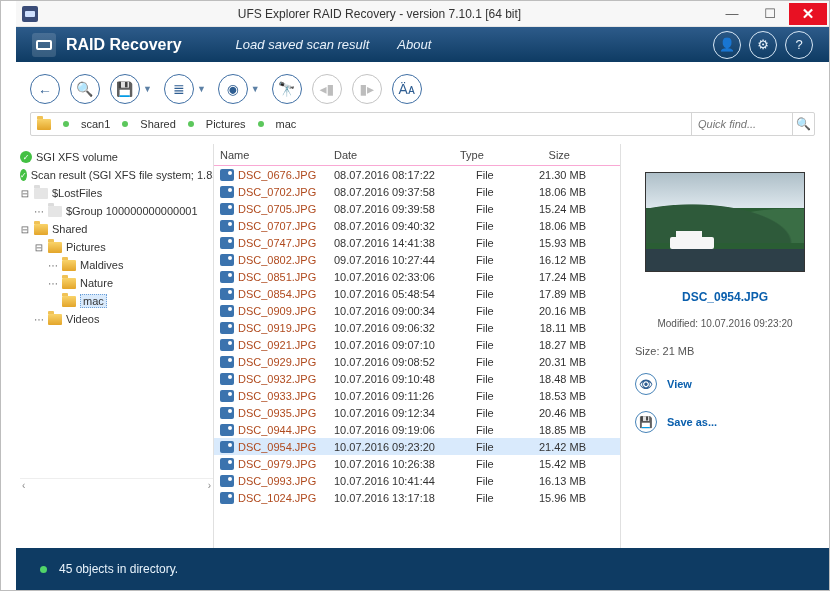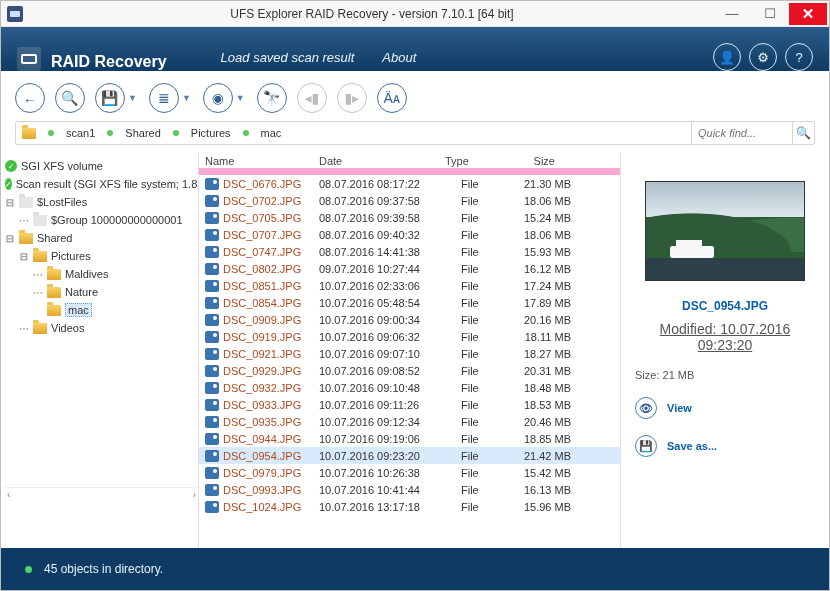--- a/index.html
+++ b/index.html
@@ -1,26 +1,26 @@
 <!DOCTYPE html>
 <html><head>
 <meta charset="utf-8">
 <style>
   * { box-sizing: border-box; margin: 0; padding: 0; font-family: "Segoe UI", Arial, sans-serif; }
   html, body { width: 830px; height: 591px; overflow: hidden; background:#fff; }
-  .window { width:830px; height:591px; border:1px solid #bdbdbd; display:flex; flex-direction:column; background:#fff; }
+  .window { width:830px; height:591px; border:1px solid #bdbdbd; display:flex; flex-direction:column; background:#fff;padding-left:15px; }
   
   .titlebar { height:26px; background:#f7f7f7; display:flex; align-items:center; padding:0 2px 0 6px; border-bottom:1px solid #e7e7e7; font-size:12px; color:#333; }
   .titlebar .app-icon { width:16px; height:16px; background:#3a4c78; margin-right:8px; border-radius:2px; position:relative; }
   .titlebar .app-icon::after { content:""; position:absolute; left:3px; top:5px; width:10px; height:6px; background:#cfe0ff; border-radius:1px; }
   .titlebar-title { flex:1; text-align:center; }
   .win-btn { width:38px; height:22px; display:flex; align-items:center; justify-content:center; color:#555; font-size:13px; }
   .win-close { background:#e81123; color:#fff; font-size:15px; font-weight:bold; }
   
-  .app-header { height:44px; background:linear-gradient(#2d5b8a,#0e3b63); display:flex; align-items:flex-end; padding:0 16px; color:#fff; }
+  .app-header { height:35px; background:linear-gradient(#2d5b8a,#0e3b63); display:flex; align-items:center; padding:0 16px; color:#fff; }
   .brand-icon { width:24px; height:24px; background:rgba(255,255,255,0.15); border-radius:3px; margin-right:10px; position:relative; }
   .brand-icon::before { content:""; position:absolute; left:4px; top:7px; width:16px; height:10px; border:2px solid #fff; border-radius:2px; box-sizing:border-box; }
   .brand-text { font-size:16px; font-weight:600; margin-right:40px; }
   .menu-item { font-size:13px; color:#e9f2fb; padding:6px 14px; cursor:pointer;font-style:italic; }
   .header-spacer { flex:1; }
   .hdr-btn { width:28px; height:28px; border:1.5px solid #d7e7f5; border-radius:50%; display:flex; align-items:center; justify-content:center; margin-left:8px; font-size:13px; color:#e7f2fb; cursor:pointer; }
   
   .toolbar-wrap { padding:12px 14px 8px 14px; background:#fff; }
   .toolbar { display:flex; align-items:center; gap:10px; }
   .t-btn { width:30px; height:30px; border:1.5px solid #3f6fa4; border-radius:50%; display:flex; align-items:center; justify-content:center; color:#2f5e92; background:#fff; font-size:14px; cursor:pointer; }
@@ -43,40 +43,40 @@
   .tree-item { display:flex; align-items:center; height:18px; gap:4px; white-space:nowrap; cursor:pointer; }
   .tree-item.selected .node-label { background:#d9eafc; border:1px dotted #6ca0d8; padding:0 2px; }
   .twisty { width:10px; text-align:center; color:#666; font-size:10px; cursor:pointer; }
   .spacer0{padding-left:0;} .spacer1{padding-left:14px;} .spacer2{padding-left:28px;}
   .check-ico { width:12px; height:12px; border-radius:50%; background:#43c043; color:#fff; font-size:8px; display:flex; align-items:center; justify-content:center; }
   .folder-muted { width:14px; height:11px; background:#e5e5e5; border-radius:1px; display:inline-block; position:relative; }
   .folder-muted::before { content:""; position:absolute; left:0; top:-3px; width:6px; height:3px; background:#dcdcdc; border-radius:1px 1px 0 0; }
   .tree-scrollbar { display:flex; align-items:center; justify-content:space-between; height:14px; border-top:1px solid #eee; padding:0 2px; color:#888; font-size:10px; }
   
   .files { flex:1; display:flex; flex-direction:column; border-right:1px solid #e0e0e0; overflow:hidden; }
-  .file-header { display:flex; align-items:center; height:22px; font-size:11px; color:#444; border-bottom:7px solid #f9a8d4; padding-right:14px; }
+  .file-header { display:flex; align-items:center; height:22px; font-size:11px; color:#444; border-bottom:1px solid #f9a8d4; padding-right:14px; }
   .col-name{ width:120px; padding-left:6px;} .col-date{ width:126px;} .col-type{ width:60px;} .col-size{ width:58px; text-align:right; padding-right:8px;}
   .file-rows { flex:1; overflow-y:scroll; font-size:11px; }
   .file-row { display:flex; align-items:center; height:17px; cursor:pointer; }
   .file-row.selected { background:#d9eafc; }
   .file-ico { width:14px; height:12px; background:#3b73ae; border-radius:2px; margin:0 4px 0 6px; display:inline-block; position:relative; }
   .file-ico::after { content:""; position:absolute; right:2px; top:2px; width:4px; height:4px; background:#fff; border-radius:50%; }
   .file-name { color:#b04a1e; width:96px; white-space:nowrap; overflow:hidden; }
   .file-date { width:142px; color:#333; }
   .file-type { width:60px; color:#333; }
   .file-size { width:58px; text-align:right; padding-right:8px; color:#333; }
   
   .preview { width:208px; padding:28px 14px 0 14px; font-size:11px; color:#333; }
   .preview-img { width:160px; height:100px; margin:0 auto 18px auto; border:1px solid #333; background:linear-gradient(#d9e7ef 0 36%, #2a5d34 36% 78%, #2d3f48 78% 100%); position:relative; overflow:hidden; }
   .mountain { position:absolute; left:-20px; top:10px; width:220px; height:60px; background:radial-gradient(ellipse at 30% 100%, #2e5a3a 45%, transparent 46%), radial-gradient(ellipse at 75% 100%, #3a6e45 40%, transparent 41%); }
   .boat { position:absolute; left:24px; bottom:22px; width:44px; height:12px; background:#f6f6f6; border-radius:2px; }
   .boat::before { content:""; position:absolute; left:6px; top:-6px; width:26px; height:6px; background:#f6f6f6; }
   .sky { position:absolute; inset:0; background:linear-gradient(#aebfc8, #dce6ec 35%, transparent 36%); }
   .preview-name { text-align:center; color:#0a5fad; font-weight:bold; font-size:12px; }
-  .preview-mod { text-align:center; color:#555; font-size:14px; margin-top:8px;text-decoration:underline; }
+  .preview-mod { text-align:center; color:#555; font-size:10px; margin-top:14px; }
   .preview-size { margin-top:16px; color:#555; }
   .preview-action { display:flex; align-items:center; gap:10px; margin-top:16px; color:#0a5fad; font-weight:600; cursor:pointer; }
   .pa-ico { width:22px; height:22px; border:1.5px solid #4683b8; border-radius:50%; display:flex; align-items:center; justify-content:center; color:#2f5e92; font-size:11px; }
   
   .statusbar { height:42px; background:#0e3b63; color:#e7f2fb; display:flex; align-items:center; padding:0 24px; font-size:12px; }
   .status-dot { width:7px; height:7px; background:#51d469; border-radius:50%; margin-right:12px; }
   
   .file-rows::-webkit-scrollbar { width:14px; }
   .file-rows::-webkit-scrollbar-thumb { background:#c7c7c7; border:3px solid #f2f2f2; border-radius:7px; }
   .file-rows::-webkit-scrollbar-track { background:#f2f2f2; }

